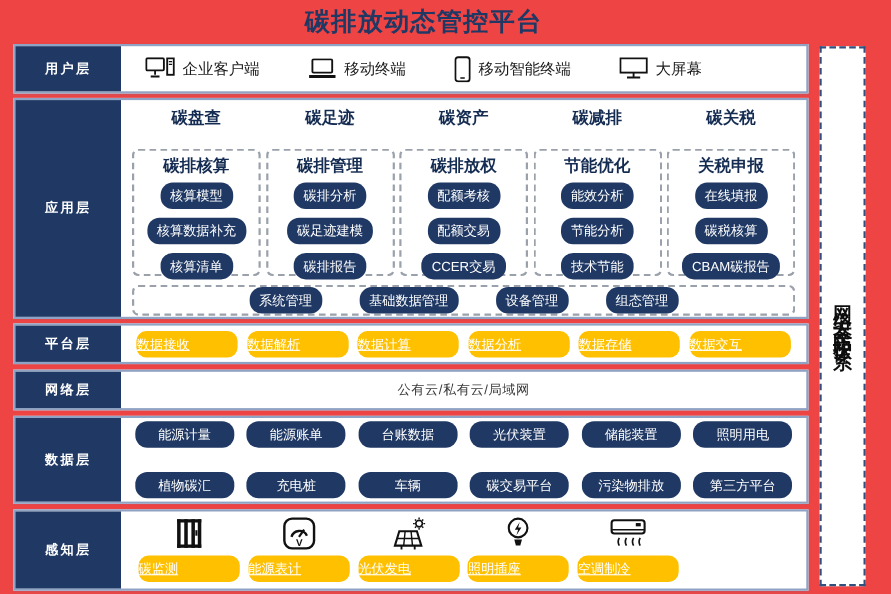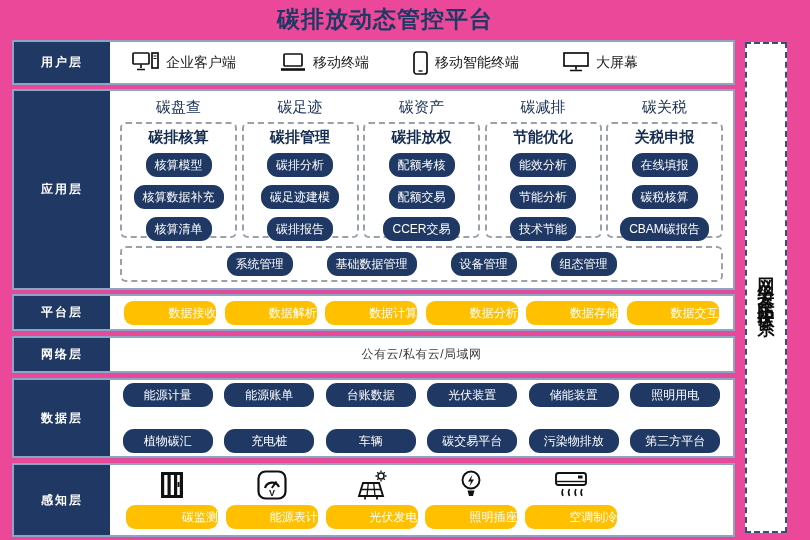--- a/index.html
+++ b/index.html
@@ -3,21 +3,21 @@
 <meta charset="utf-8">
 <style>
   * { margin:0; padding:0; box-sizing:border-box; }
   body {
     width:810px; height:540px;
     background:#fff;
     font-family:"Liberation Sans","DejaVu Sans",sans-serif;
     position:relative;
     overflow:hidden;
   }
-  .canvas { position:absolute; inset:0; width:810px; height:540px; background:#ec4899; }
+  .canvas { position:absolute; inset:0; width:810px; height:540px; background:#ef4444; }
 
   .title {
     position:absolute; top:4px; left:0; right:40px;
     text-align:center;
     font-size:23px; font-weight:bold; color:#1F3864;
     letter-spacing:1px;
   }
 
   
   .row {
@@ -44,21 +44,21 @@
 
   
   .user-content { display:flex; align-items:center; gap:44px; padding-left:22px; }
   .user-item { display:flex; align-items:center; gap:7px; font-size:14px; color:#1a1a1a; }
   .user-item svg { display:block; }
 
   
   .app-content { display:flex; flex-direction:column; padding:6px 10px 6px 10px; }
   .app-cols { display:flex; justify-content:space-between; }
   .app-col { width:117px; display:flex; flex-direction:column; align-items:center; }
-  .app-col-header { font-weight:normal; font-size:15px; color:#152c52; margin:1px 0 5px; }
+  .app-col-header { font-weight:bold; font-size:15px; color:#152c52; margin:1px 0 18px; }
   .app-col-box {
     width:100%; height:116px;
     border:2px dashed #9aa1ab; border-radius:6px;
     display:flex; flex-direction:column; align-items:center;
     padding-top:3px;
   }
   .app-col-sub { font-weight:bold; font-size:15px; color:#152c52; margin:1px 0 2px; }
   .pill-navy {
     background:#1F3864; color:#fff;
     font-size:12px; line-height:1;
@@ -70,22 +70,22 @@
     margin-top:8px; height:42px;
     display:flex; align-items:center; justify-content:center; gap:34px;
   }
   .app-common-box .pill-navy { margin:0; }
 
   
   .platform-content { display:flex; align-items:center; justify-content:space-evenly; padding:0 6px; }
   .pill-yellow {
     background:#FFC000; color:#fff;
     font-size:12px; line-height:1;
-    padding:6px 0; width:92px; text-align:right;
-    border-radius:9px; white-space:nowrap;
+    padding:6px 0; width:92px; text-align:left;
+    border-radius:9px; white-space:nowrap;text-decoration:underline;
   }
 
   
   .network-content { display:flex; align-items:center; justify-content:center;
     font-size:12px; color:#3a3a3a; letter-spacing:.5px; }
 
   
   .data-content { display:flex; flex-direction:column; justify-content:center; gap:22px; padding:0 12px; }
   .data-row { display:grid; grid-template-columns:repeat(6,1fr); gap:10px; justify-items:center; }
   .data-row .pill-navy { margin:0; min-width:90px; text-align:center; }

